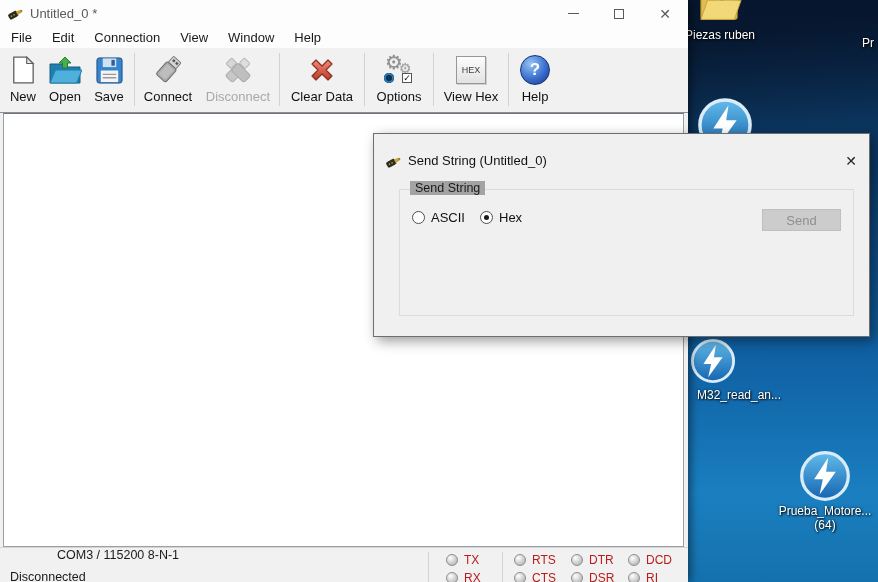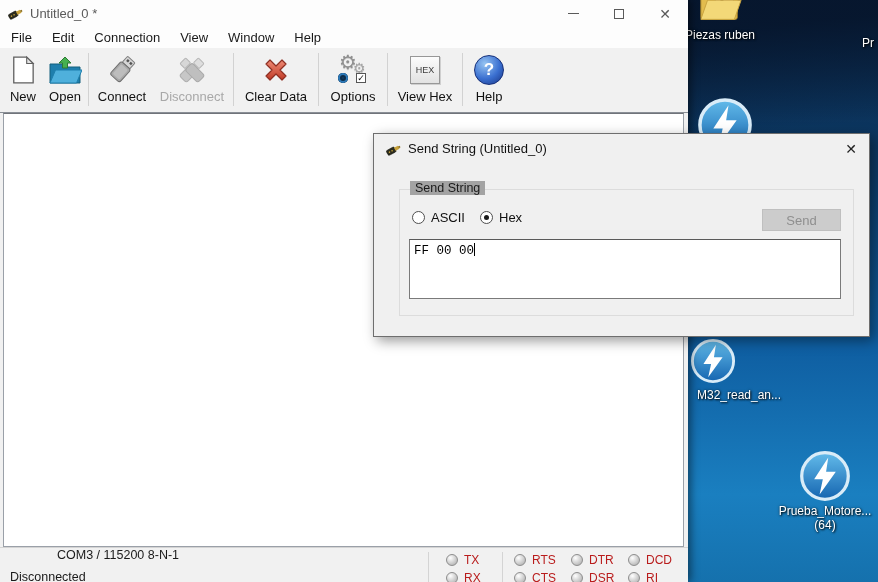--- a/index.html
+++ b/index.html
@@ -82,21 +82,21 @@
   .status-sep { position:absolute; top:4px; height:34px; width:1px; background:#d4d4d4; }
   .led-col { position:absolute; top:4px; display:flex; flex-direction:column; gap:3px; }
   .led-row { display:flex; align-items:center; gap:6px; height:15px; }
   .led { width:12px; height:12px; border-radius:50%; border:1px solid #8e8e8e;
          background:radial-gradient(circle at 35% 30%, #ffffff, #d7d7d7 45%, #ababab 95%); }
   .led-label { font-size:12px; color:#b91c1c; }
 
   
   #dialog { position:absolute; left:373px; top:133px; width:497px; height:204px; background:#f0f0f0;
             border:1px solid #6e6e6e; box-shadow:4px 4px 12px rgba(0,0,0,0.4); z-index:10; }
-  #dlg-titlebar { position:absolute; left:0; top:0; width:100%; height:30px; }
+  #dlg-titlebar { position:absolute; left:0; top:12px; width:100%; height:30px; }
   #dlg-icon { position:absolute; left:12px; top:7px; }
   #dlg-title { position:absolute; left:34px; top:0; line-height:30px; font-size:13px; color:#111; }
   #dlg-close { position:absolute; right:9px; top:6px; width:18px; height:18px; display:flex; align-items:center;
                justify-content:center; font-size:14px; color:#222; }
   #groupbox { position:absolute; left:25px; top:55px; width:455px; height:127px; border:1px solid #dcdcdc; }
   #group-label { position:absolute; left:10px; top:-9px; background:#a3a3a3; padding:0 5px; font-size:12.5px; color:#1a1a1a; }
   .radio-item { position:absolute; top:20px; display:flex; align-items:center; gap:6px; font-size:13px; color:#111; }
   #radio-ascii { left:12px; } #radio-hex { left:80px; }
   .radio-circle { width:13px; height:13px; border-radius:50%; border:1px solid #4f4f4f; background:#fff; position:relative; }
   .radio-item.selected .radio-circle::after { content:""; position:absolute; left:3px; top:3px; width:5px; height:5px;
@@ -221,20 +221,32 @@
       <div class="tb-icon">
         <svg width="34" height="31" viewBox="0 0 34 31">
           <path d="M2 9 h12 l3 3 h15 v16 h-30 z" fill="#1f7fad" stroke="#14607f"></path>
           <path d="M17 2 l6 6 h-3.5 v5 h-5 v-5 h-3.5 z" fill="#46b04f" stroke="#2c7a33"></path>
           <path d="M2 28 l5.5 -13 h26.5 l-5.5 13 z" fill="#4fb0dc" stroke="#1f7fad"></path>
         </svg>
       </div>
       <div class="tb-label">Open</div>
     </div>
 
+    <div class="tb-btn w46">
+      <div class="tb-icon">
+        <svg width="29" height="29" viewBox="0 0 30 30">
+          <rect x="2" y="2" width="26" height="26" rx="2.5" fill="#3584cc" stroke="#1d4e85"></rect>
+          <rect x="8" y="2.5" width="14" height="9" fill="#cfe2f2"></rect>
+          <rect x="17" y="4" width="3.5" height="6" fill="#2f5f96"></rect>
+          <rect x="6" y="15" width="18" height="12" fill="#f4f4f4"></rect>
+          <path d="M8 19 h14 M8 22.5 h14" stroke="#9a9a9a" stroke-width="1.3" fill="none"></path>
+        </svg>
+      </div>
+      <div class="tb-label">Save</div>
+    </div>
 
     <div class="tb-sep"></div>
 
     <div class="tb-btn w62">
       <div class="tb-icon">
         <svg width="32" height="32" viewBox="0 0 32 32">
           <g transform="rotate(42 16 16)">
             <rect x="11" y="2" width="10" height="8" rx="1" fill="#d6d6d6" stroke="#808080"></rect>
             <rect x="13" y="4" width="2.5" height="2.5" fill="#555"></rect>
             <rect x="17" y="4" width="2.5" height="2.5" fill="#555"></rect>
@@ -387,15 +399,14 @@
       <span class="radio-circle"></span>
       <span>ASCII</span>
     </div>
     <div class="radio-item selected" id="radio-hex">
       <span class="radio-circle"></span>
       <span>Hex</span>
     </div>
 
     <div id="send-btn">Send</div>
 
-    <div id="send-field"><span>FF 00 00</span><span class="caret"></span></div>
   </div>
 </div>
 
 </body></html>

